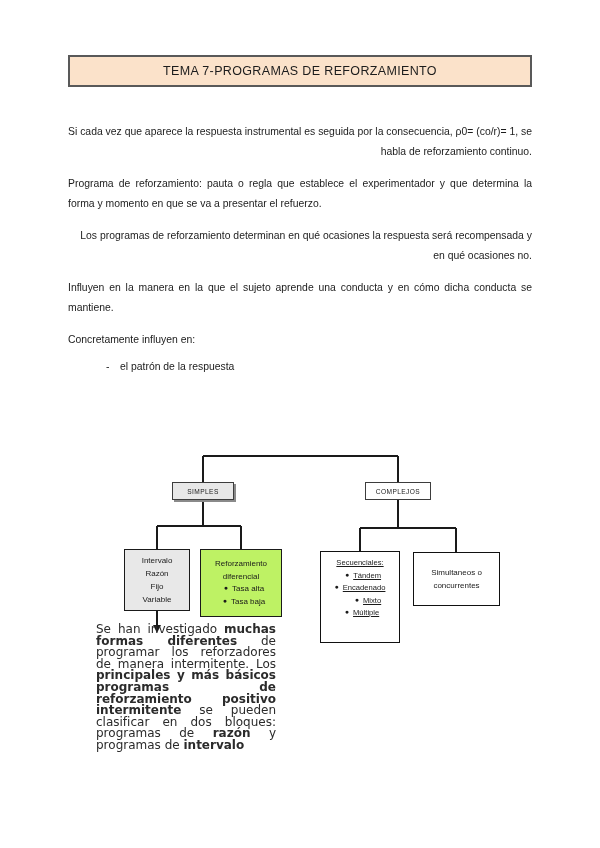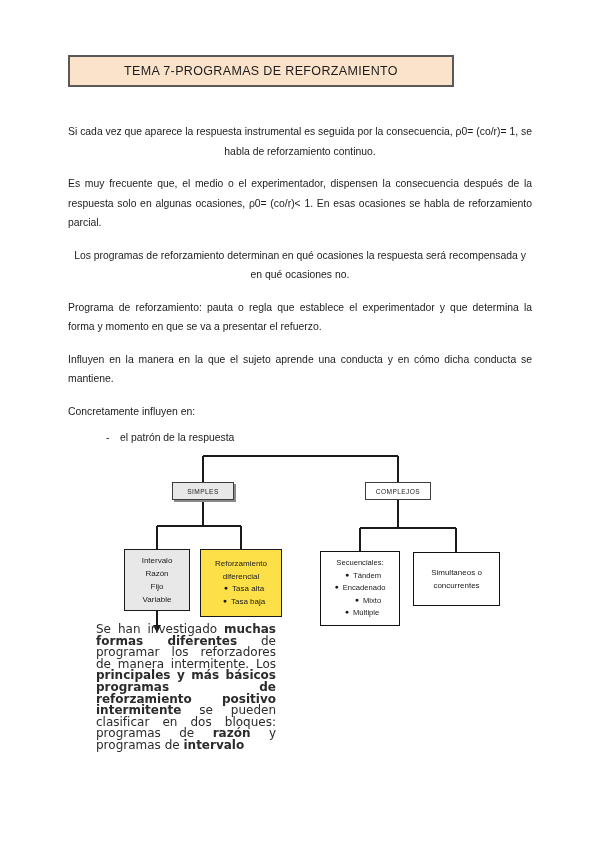--- a/index.html
+++ b/index.html
@@ -21,21 +21,21 @@
     position: absolute;
     inset: 0;
     background: #ffffff;
   }
 
   
   .title-banner {
     position: absolute;
     left: 68px;
     top: 55px;
-    width: 386px;
+    width: 464px;
     height: 32px;
     box-sizing: border-box;
     background: #fbe2ca;
     border: 2px solid #595959;
     display: flex;
     align-items: center;
     justify-content: center;
   }
   .title-banner .title-text {
     font-size: 12.5px;
@@ -49,21 +49,21 @@
     position: absolute;
     left: 68px;
     top: 122px;
     width: 464px;
   }
   .para {
     font-size: 10.4px;
     line-height: 19.5px;
     margin: 0 0 13px 0;
     color: #1c1c1c;
-    text-align: center;
+    text-align: right;
   }
   .para.justify { text-align: justify; }
 
   .intro-line {
     font-size: 10.4px;
     line-height: 19.5px;
     margin: 5px 0 8px 0;
   }
 
   .dash-list {
@@ -141,36 +141,37 @@
     background: #e8e8e8;
     border: 1.6px solid #1a1a1a;
     font-size: 8px;
     line-height: 13px;
   }
   .node-diferencial {
     left: 200px;
     top: 99px;
     width: 82px;
     height: 68px;
-    background: #fde047;
+    background: #bef264;
     border: 1.6px solid #1a1a1a;
     font-size: 8px;
     line-height: 12.5px;
   }
   .node-secuenciales {
     left: 320px;
     top: 101px;
     width: 80px;
-    height: 75px;
+    height: 92px;
     background: #ffffff;
     border: 1.8px solid #111111;
     font-size: 7.6px;
     line-height: 12.5px;
     justify-content: flex-start;
     padding-top: 5px;
+    text-decoration: underline;
   }
   .node-simultaneos {
     left: 413px;
     top: 102px;
     width: 87px;
     height: 54px;
     background: #ffffff;
     border: 1.8px solid #111111;
     font-size: 8px;
     line-height: 13px;
@@ -211,23 +212,22 @@
 <body>
 
 <div class="page">
 
   <div class="title-banner">
     <span class="title-text">TEMA 7-PROGRAMAS DE REFORZAMIENTO</span>
   </div>
 
   <div class="body-area">
     <p class="para">Si cada vez que aparece la respuesta instrumental es seguida por la consecuencia, ρ0= (co/r)= 1, se habla de reforzamiento continuo.</p>
-    <p class="para justify">Es muy frecuente que, el medio o el experimentador, dispensen la consecuencia después de la respuesta solo en algunas ocasiones, ρ0= (co/r)&lt; 1. En esas ocasiones se habla de reforzamiento parcial.</p>
+    <p class="para justify">Programa de reforzamiento: pauta o regla que establece el experimentador y que determina la forma y momento en que se va a presentar el refuerzo.</p>
     <p class="para">Los programas de reforzamiento determinan en qué ocasiones la respuesta será recompensada y en qué ocasiones no.</p>
-    <p class="para justify">Programa de reforzamiento: pauta o regla que establece el experimentador y que determina la forma y momento en que se va a presentar el refuerzo.</p>
     <p class="para justify">Influyen en la manera en la que el sujeto aprende una conducta y en cómo dicha conducta se mantiene.</p>
 
     <p class="intro-line">Concretamente influyen en:</p>
 
     <ul class="dash-list">
       <li>el patrón de la respuesta</li>
     </ul>
   </div>
 
   <div class="diagram">

